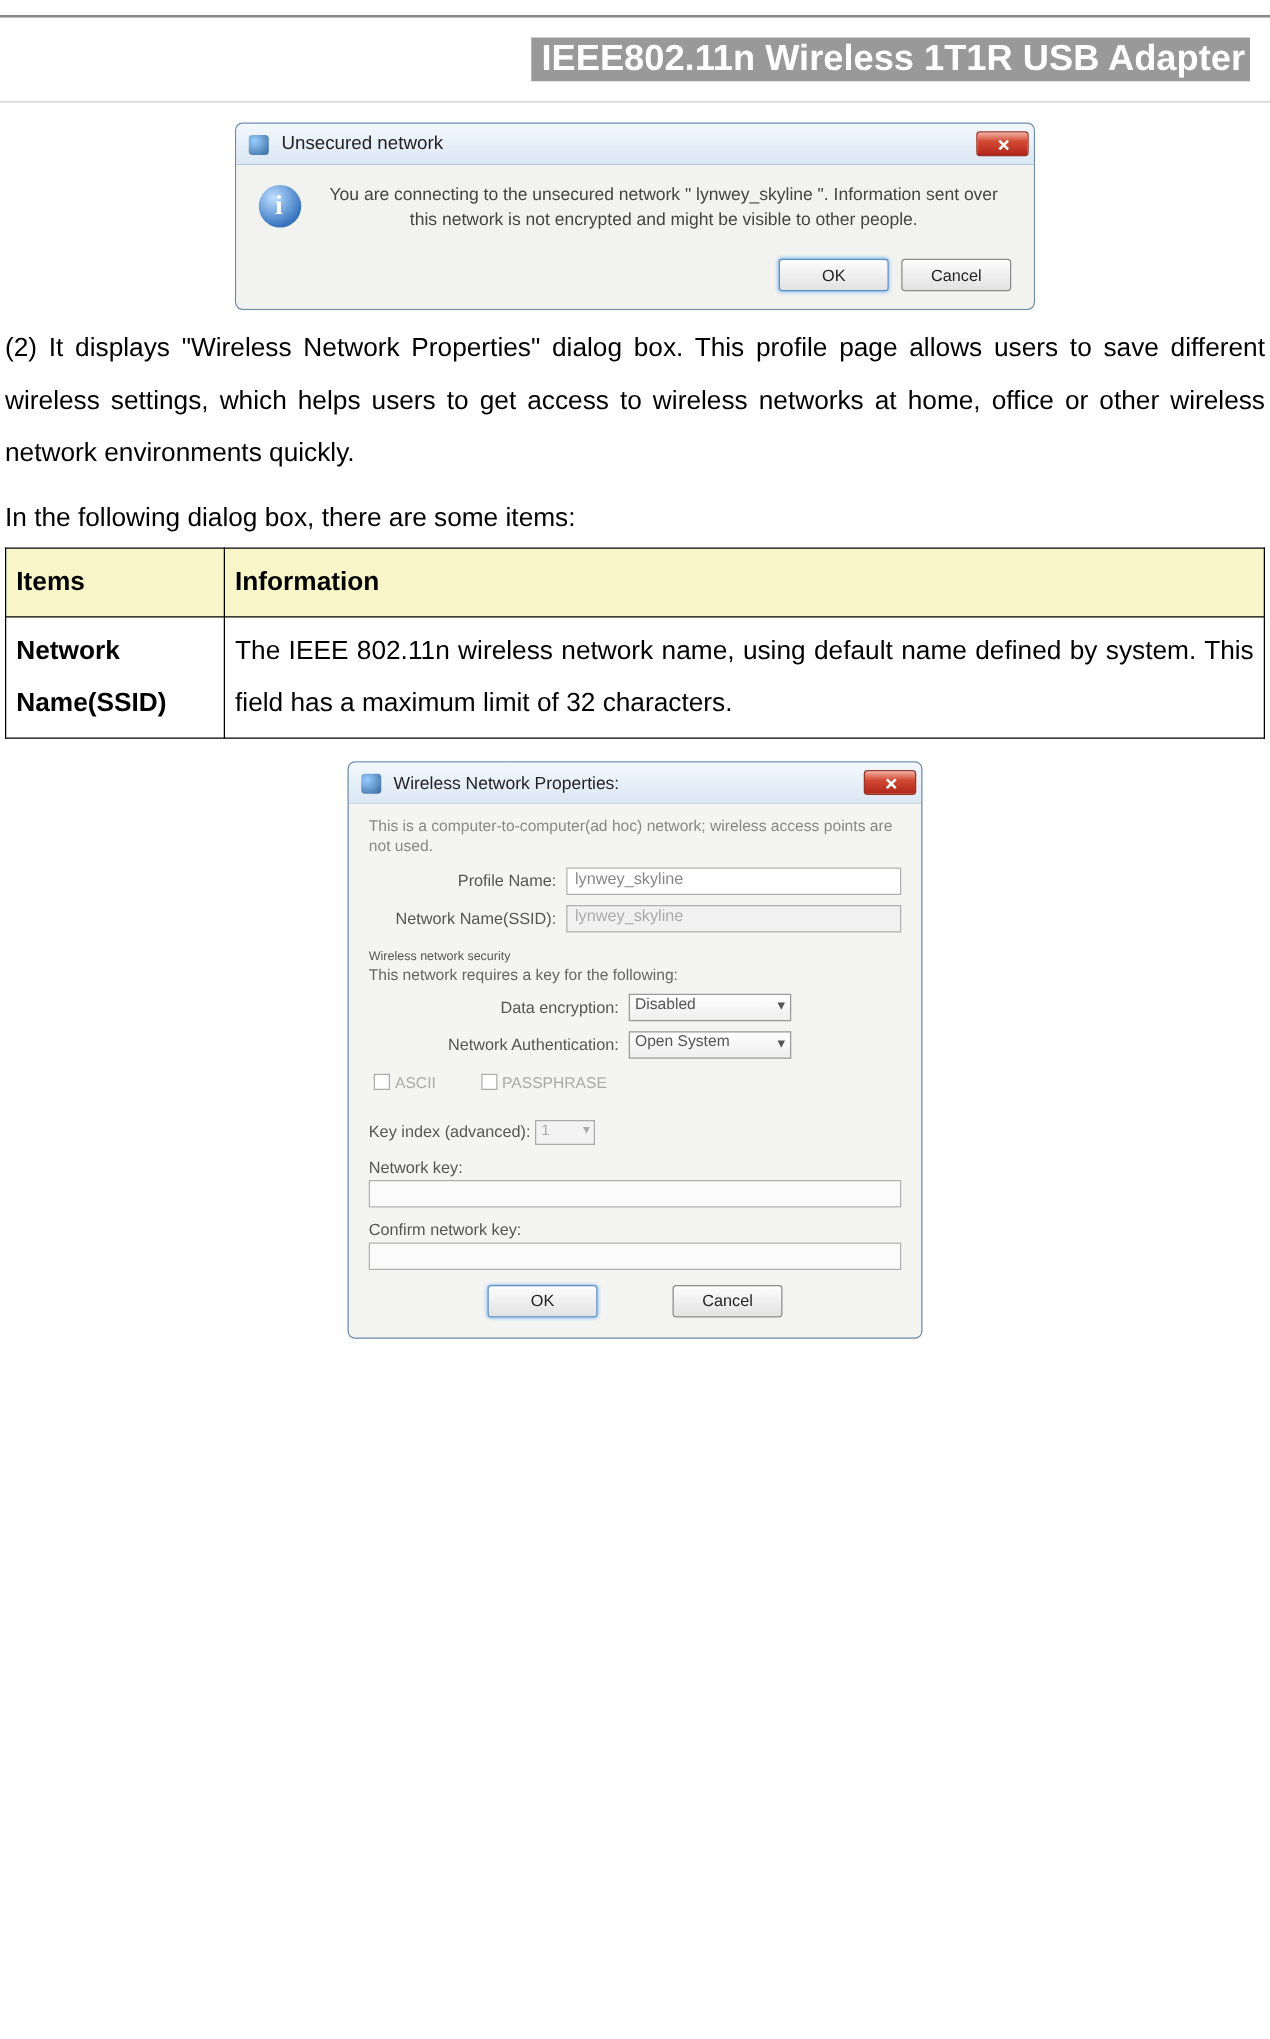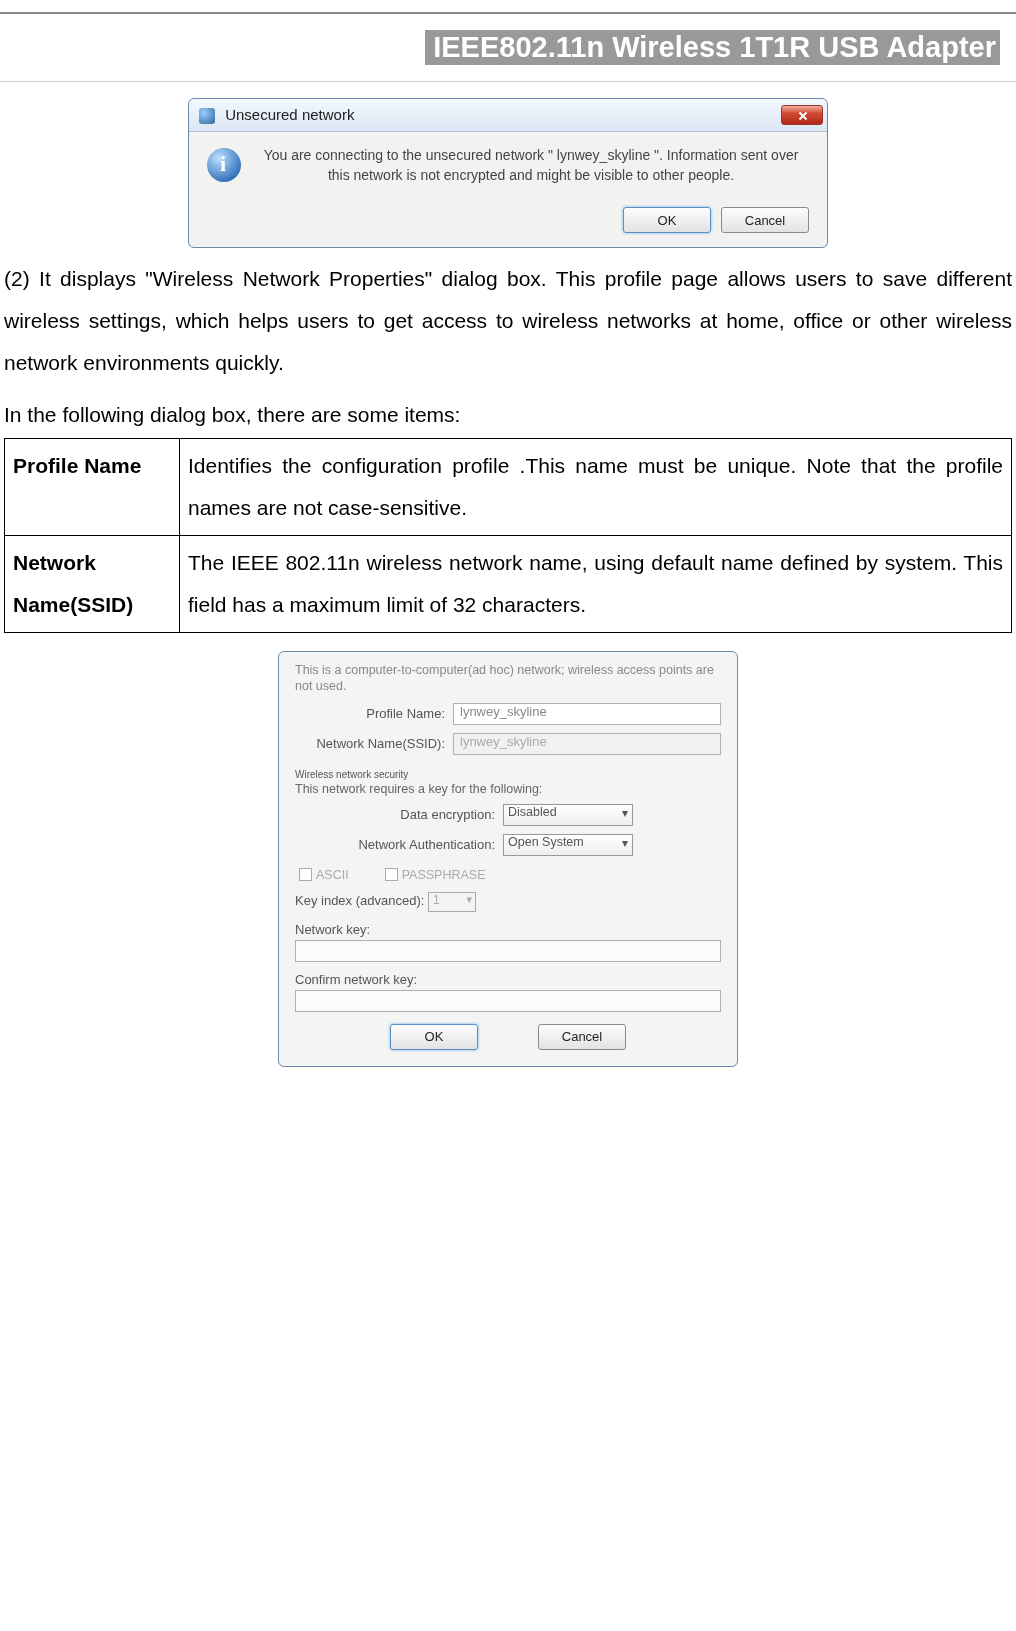--- a/index.html
+++ b/index.html
@@ -182,21 +182,21 @@
     background:linear-gradient(#fff,#eee);
     min-width:130px;
     font-size:12.5px;
     padding:0 4px;
     position:relative;
   }
   .sel::after {
     content:"▾";
     position:absolute; right:4px; top:1px; color:#555; font-size:12px;
   }
-  .chk-row { display:flex; gap:36px; margin:12px 0 10px 4px; }
+  .chk-row { display:flex; gap:36px; margin:12px 0 23px 4px; }
   .chk { display:flex; align-items:center; gap:4px; color:#aaa; font-size:12.5px; }
   .chk .box { width:13px; height:13px; border:1px solid #aaa; background:#fff; }
   .kv-label { color:#555; font-size:13px; margin-top:10px; }
   .key-input {
     width: 100%; height:22px;
     border:1px solid #b0b0b0; background:#fbfbfb;
     margin:3px 0 6px 0;
   }
   .small-sel {
     height:20px; width:48px;
@@ -242,33 +242,40 @@
         </div>
       </div>
     </div>
   </div>
 
   <div class="body-text">(2) It displays "Wireless Network Properties" dialog box. This profile page allows users to save different wireless settings, which helps users to get access to wireless networks at home, office or other wireless network environments quickly.</div>
   <div class="body-text" style="text-align:left;">In the following dialog box, there are some items:</div>
 
   <table class="items-table">
     <tbody>
-    <tr>
-      <td class="col-items">Profile Name</td>
-      <td style="text-align:justify;">Identifies the configuration profile .This name must be unique. Note that the profile names are not case-sensitive.</td>
+        <tr>
+      <th class="col-items">Items</th>
+      <th>Information</th>
     </tr>
     <tr>
       <td class="col-items">Network Name(SSID)</td>
       <td style="text-align:justify;">The IEEE 802.11n wireless network name, using default name defined by system. This field has a maximum limit of 32 characters.</td>
     </tr>
   </tbody>
     </table>
 
   <div class="dialog2-wrap">
     <div class="dlg2">
+      <div class="win-titlebar">
+        <span>
+          <span class="title-icon"></span>
+          <span>Wireless Network Properties:</span>
+        </span>
+        <span class="win-close"></span>
+      </div>
       <div class="dlg2-body">
         <div class="note">This is a computer-to-computer(ad hoc) network; wireless access points are not used.</div>
 
         <div class="form-row">
           <label>Profile Name:</label>
           <div class="txt">lynwey_skyline</div>
         </div>
         <div class="form-row">
           <label>Network Name(SSID):</label>
           <div class="txt disabled">lynwey_skyline</div>

